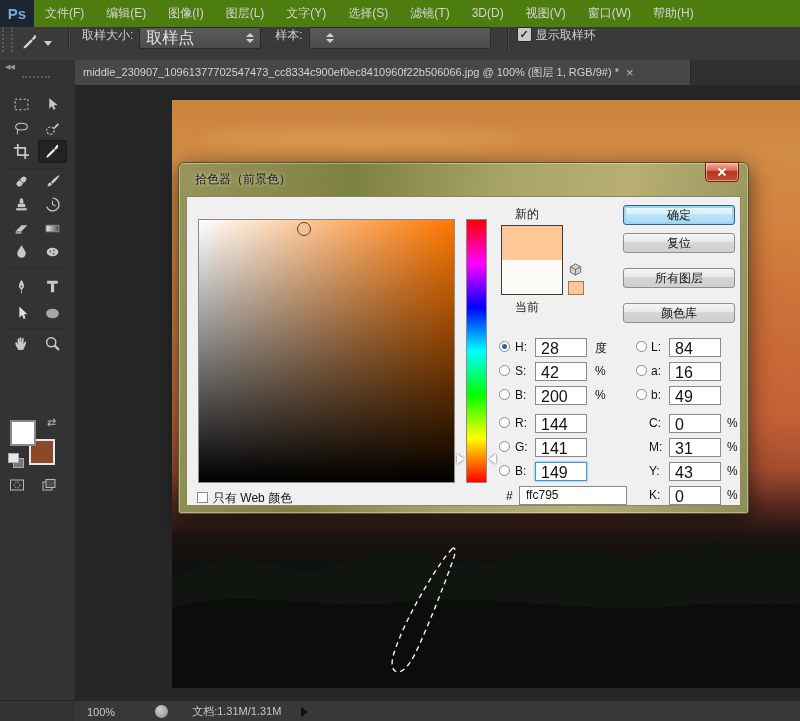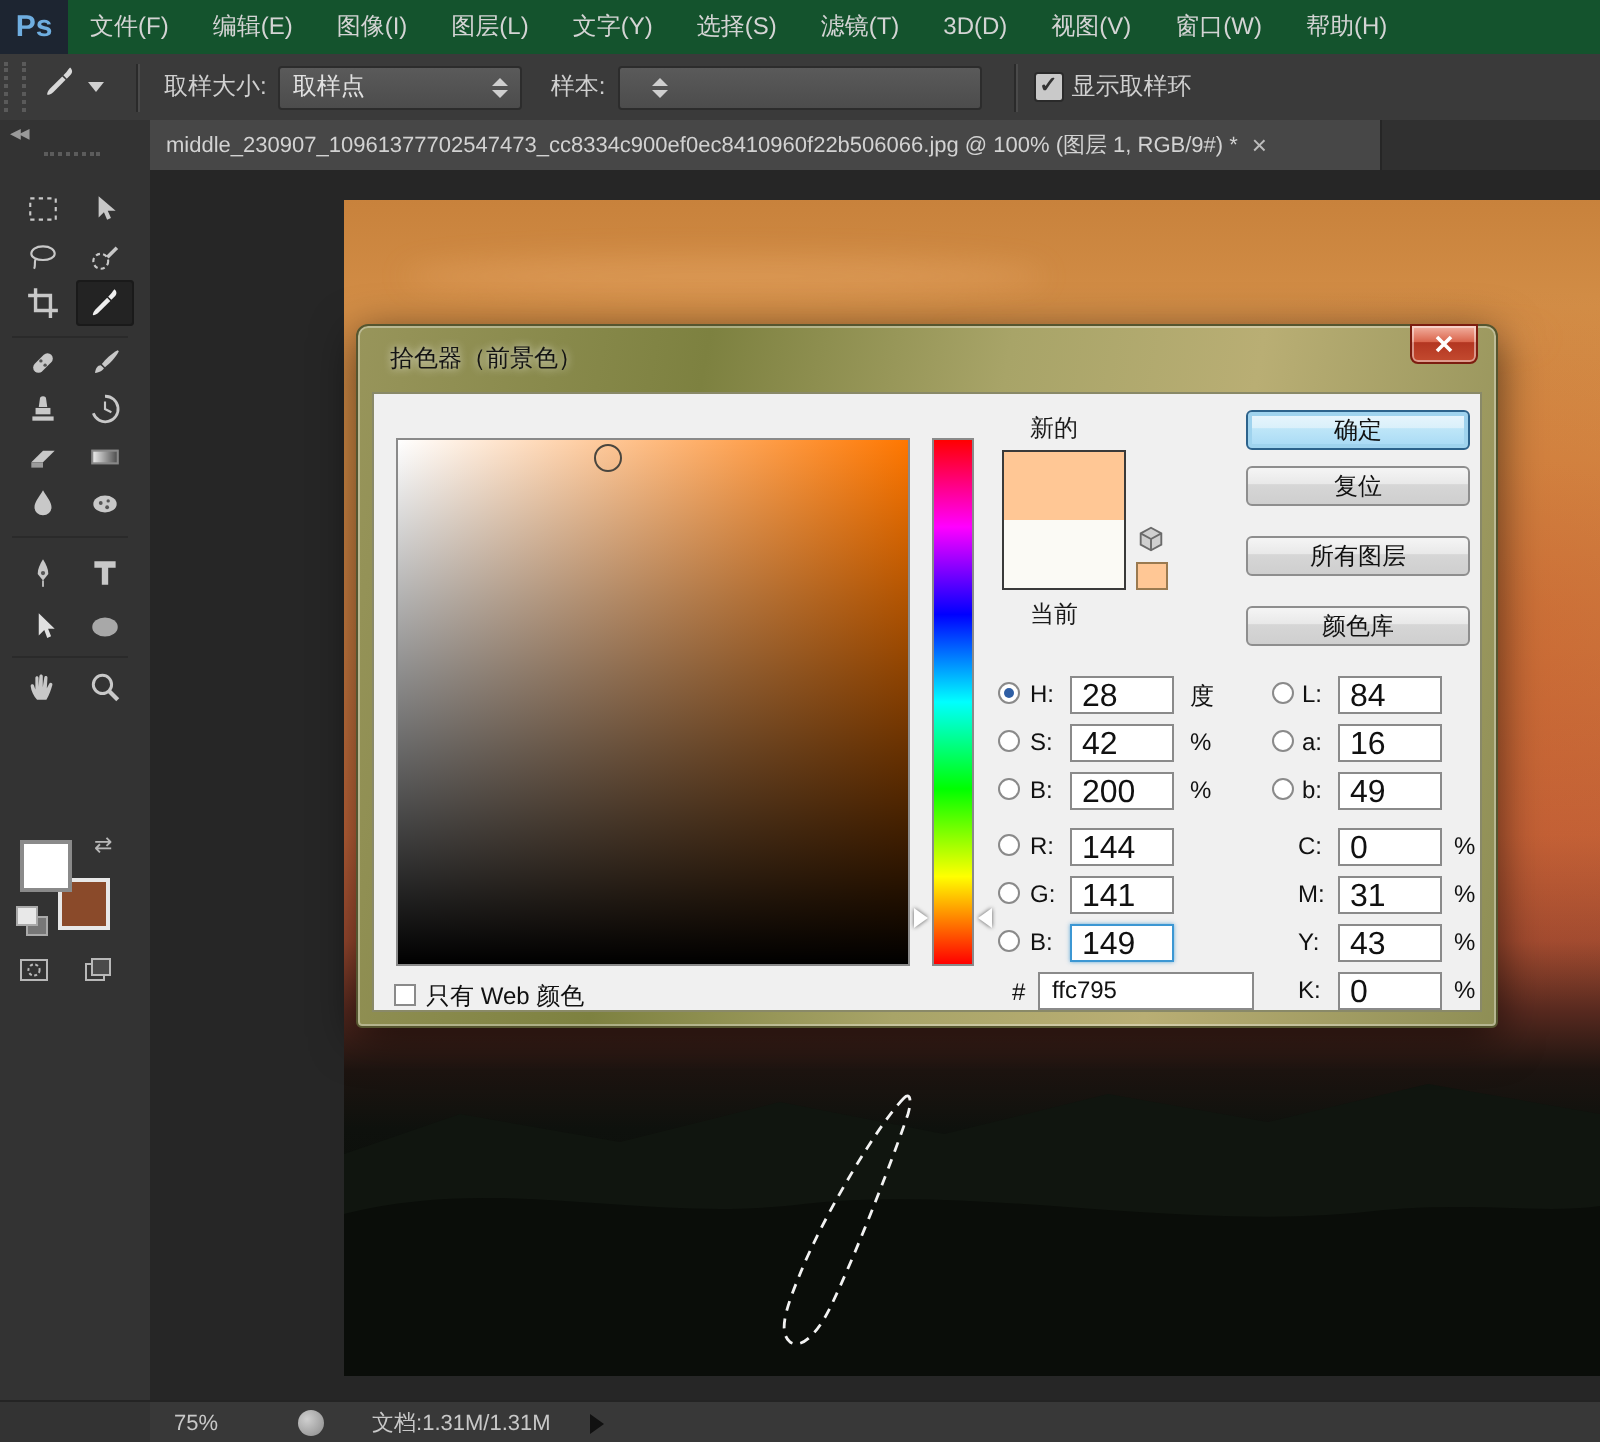--- a/index.html
+++ b/index.html
@@ -2,31 +2,31 @@
 <html><head>
 <meta charset="utf-8">
 <style>
   html,body{margin:0;padding:0}
   body{width:800px;height:721px;position:relative;overflow:hidden;
        background:#262626;font-family:"Liberation Sans",sans-serif;
        -webkit-font-smoothing:antialiased}
   .abs{position:absolute}
 
   
-  .menubar{left:0;top:0;width:800px;height:27px;background:#14532d;border-bottom:1px solid #1c1c1c;display:flex;align-items:center}
+  .menubar{left:0;top:0;width:800px;height:27px;background:#4d7c0f;border-bottom:1px solid #1c1c1c;display:flex;align-items:center}
   .ps-logo{width:34px;height:27px;background:#1d2531;color:#6faee0;font-weight:bold;font-size:15px;display:flex;align-items:center;justify-content:center}
   .menu-item{color:#d4d4d4;font-size:12px;padding:0 11px;line-height:27px;white-space:nowrap}
 
   
-  .optionsbar{left:0;top:27px;width:800px;height:33px;background:#3a3a3a;border-bottom:1px solid #222;display:flex;align-items:center}
+  .optionsbar{left:0;top:27px;width:800px;height:33px;background:#3a3a3a;border-bottom:1px solid #222;display:flex;}
   .gripper{width:7px;height:25px;margin-left:2px;border-left:2px dotted #5a5a5a;border-right:2px dotted #5a5a5a}
   .tool-preset{display:flex;align-items:center;margin:0 8px 0 8px}
   .opt-sep{width:1px;height:24px;background:#2a2a2a;border-right:1px solid #4a4a4a;margin:0 8px}
   .opt-label{color:#cfcfcf;font-size:12px;margin:0 6px 0 4px;white-space:nowrap}
-  .dropdown{height:20px;background:linear-gradient(#5a5a5a,#4c4c4c);border:1px solid #2c2c2c;border-radius:2px;display:flex;align-items:center;color:#e2e2e2;font-size:12px;padding:0 6px}
+  .dropdown{height:20px;background:linear-gradient(#5a5a5a,#4c4c4c);border:1px solid #2c2c2c;border-radius:2px;display:flex;align-items:center;color:#e2e2e2;font-size:16px;padding:0 6px}
   .dropdown .dd-text{flex:1;white-space:nowrap}
   .dd-arrows{display:inline-flex;flex-direction:column;margin-left:10px;gap:2px}
   .dd-arrows i{display:block;width:0;height:0;border-left:4px solid transparent;border-right:4px solid transparent}
   .dd-arrows .up{border-bottom:4px solid #cfcfcf}
   .dd-arrows .dn{border-top:4px solid #cfcfcf}
   .checkbox-dark{width:13px;height:13px;background:#c9c9c9;border:1px solid #2a2a2a;border-radius:2px;color:#333;font-size:11px;line-height:12px;text-align:center;font-weight:bold}
   .small-caret{width:0;height:0;border-left:4px solid transparent;border-right:4px solid transparent;border-top:5px solid #cfcfcf;margin-left:5px}
 
   
   .tabbar{left:75px;top:60px;width:725px;height:25px;background:#303030}
@@ -452,17 +452,17 @@
   <div class="dbtn" style="top:70px">复位</div>
   <div class="dbtn" style="top:105px">所有图层</div>
   <div class="dbtn" style="top:140px">颜色库</div>
 
   <div class="webonly-box"></div>
   <span class="webonly-label">只有 Web 颜色</span>
 </div>
 
 <div class="abs statusbar">
   <div class="status-left"></div>
-  <span class="zoom-box">75%</span>
+  <span class="zoom-box">100%</span>
   <div class="drive-icon"></div>
   <span class="doc-info">文档:1.31M/1.31M</span>
   <div class="status-arrow"></div>
 </div>
 
 </body></html>

